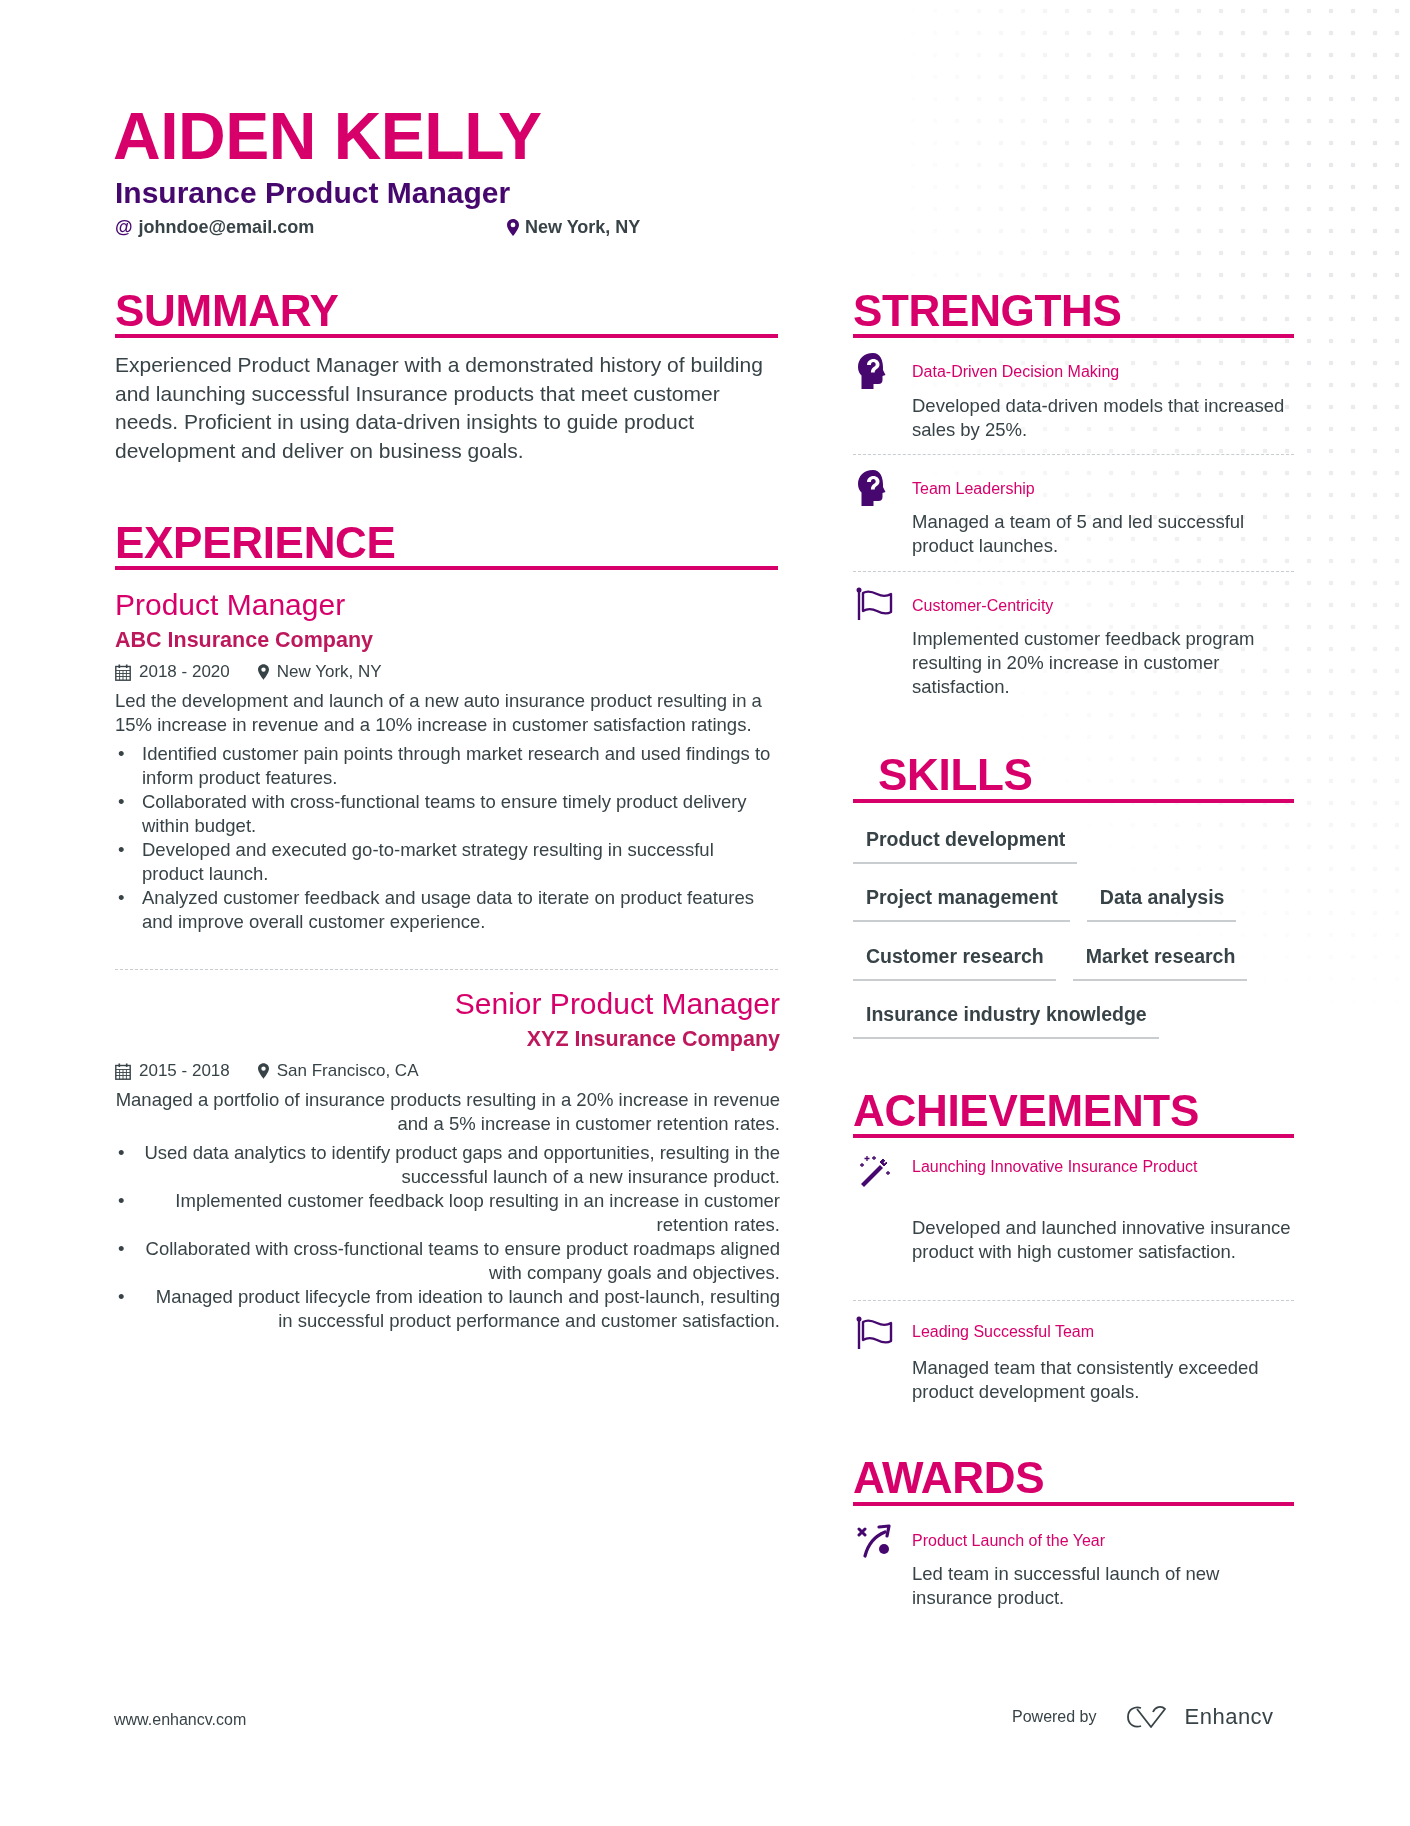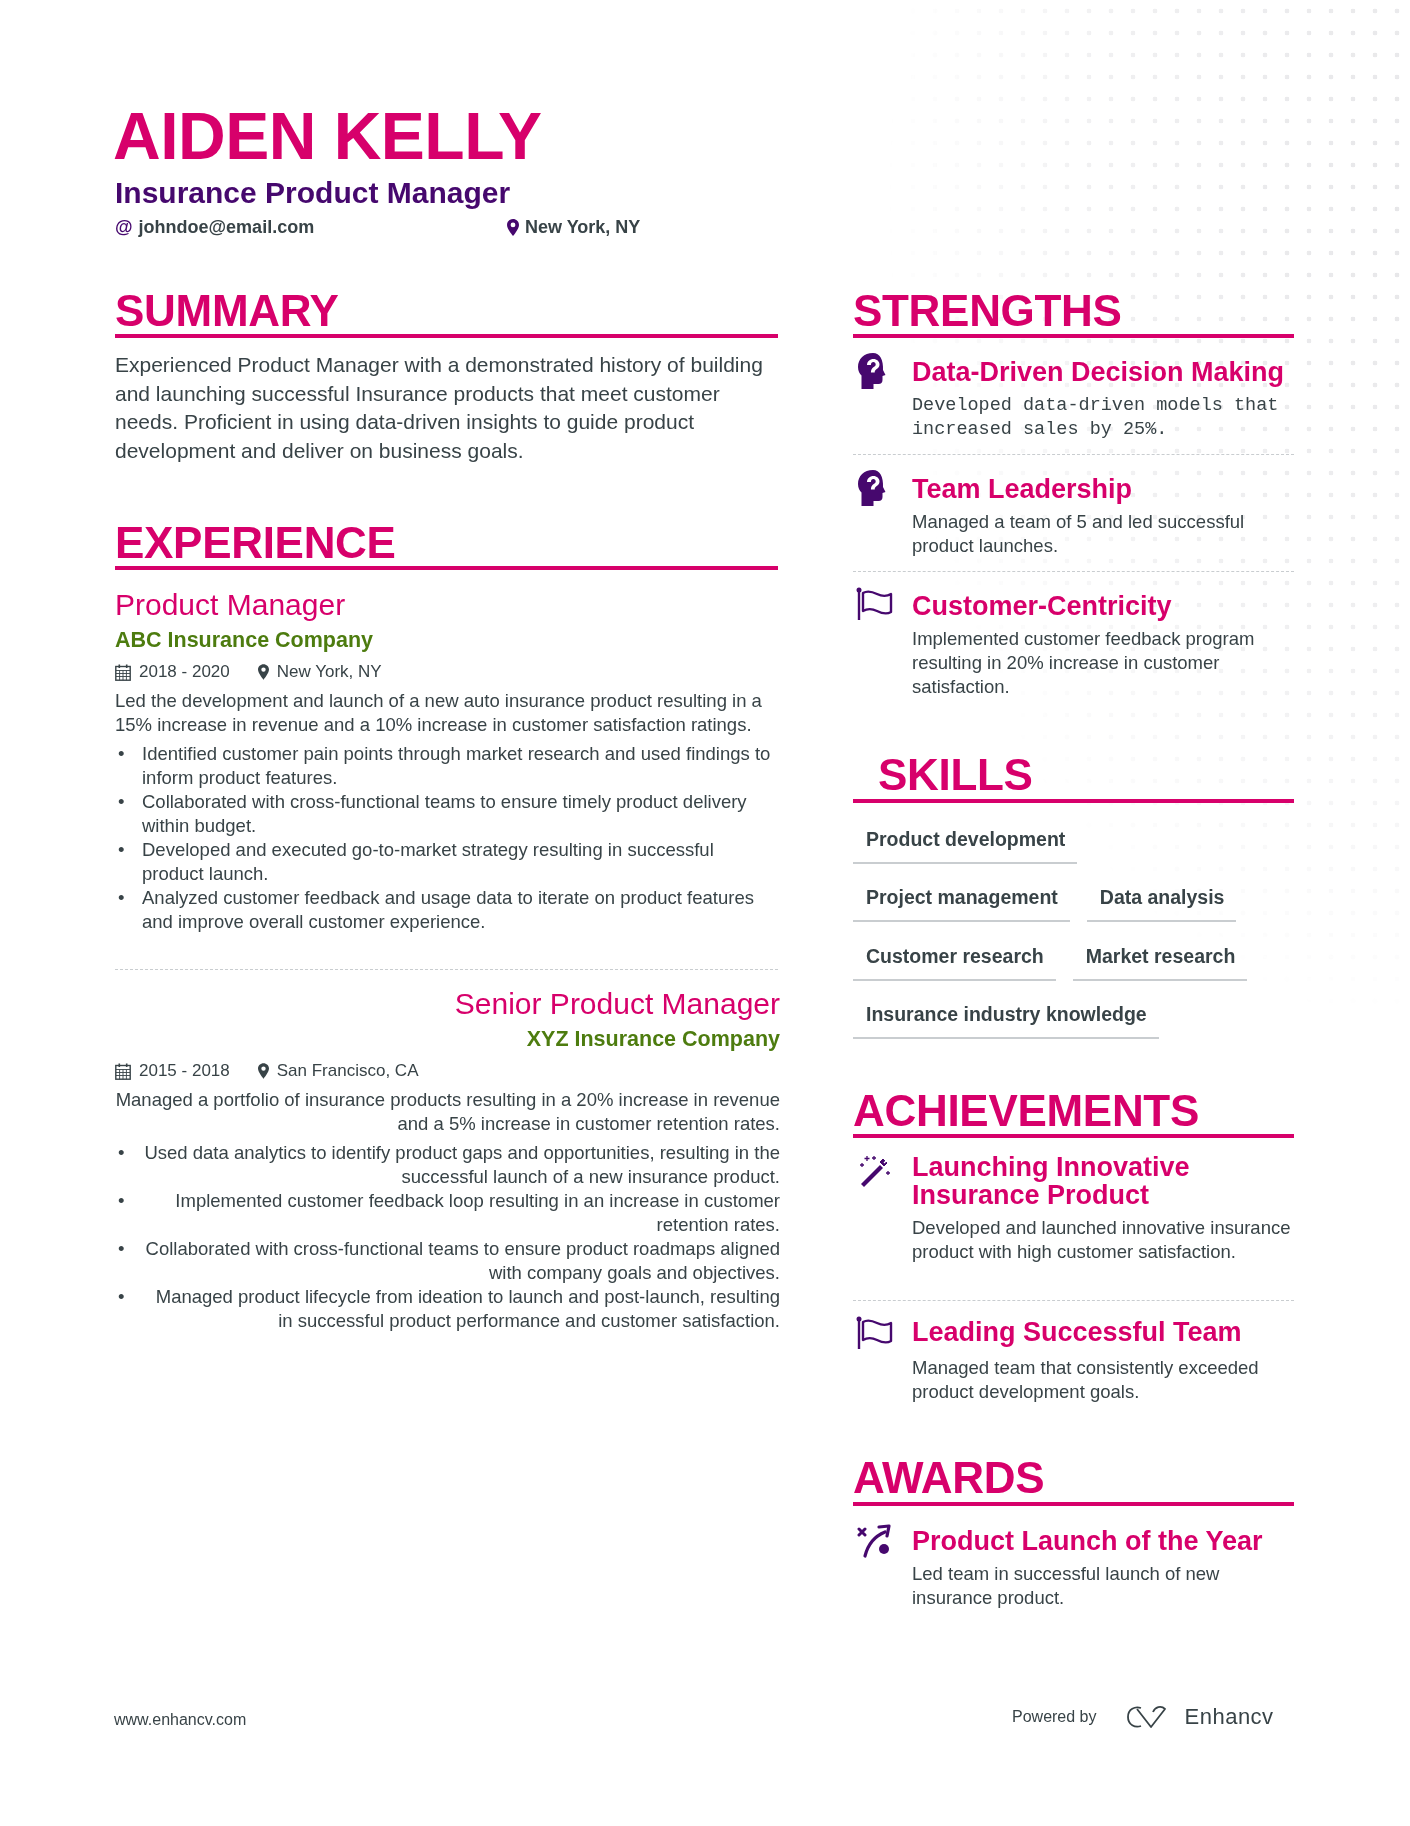--- a/index.html
+++ b/index.html
@@ -14,29 +14,29 @@
   }
   .abs { position: absolute; }
   .name { left: 113px; top: 96px; font-size: 66px; font-weight: 700; color: #d7006b; letter-spacing: -0.5px; line-height: 80px; }
   .title { left: 115px; top: 175px; font-size: 30px; font-weight: 700; color: #46086e; line-height: 36px; }
   .contact { top: 216px; font-size: 18px; font-weight: 700; color: #384347; display: flex; align-items: center; gap: 6px; line-height: 22px; }
   .contact .ic { color: #46086e; font-size: 18px; font-weight: 700; }
   .sec-h { font-size: 44px; font-weight: 700; color: #d7006b; line-height: 50px; letter-spacing: -0.3px; }
   .rule { height: 4px; background: #d7006b; }
   .para { font-size: 21px; line-height: 28.6px; color: #384347; }
   .job-title { font-size: 30px; color: #d7006b; line-height: 36px; }
-  .company { font-size: 21.5px; font-weight: 700; color: #4d7c0f; line-height: 28px; }
+  .company { font-size: 21.5px; font-weight: 700; color: #be185d; line-height: 28px; }
   .meta { font-size: 17px; color: #384347; display: flex; align-items: center; line-height: 22px; }
   .meta .m { display: flex; align-items: center; gap: 8px; margin-right: 28px; }
   .desc { font-size: 18.5px; line-height: 24px; color: #384347; }
   .bullets { list-style: none; font-size: 18.5px; line-height: 24px; color: #384347; }
   .bullets li { position: relative; padding-left: 27px; }
   .bullets li::before { content: "•"; position: absolute; left: 3px; top: 0; }
   .dash { border-top: 1.5px dashed #c9cdd0; height: 0; }
-  .item-title { font-size: 27px; font-weight: 700; color: #d7006b; line-height: 28px; }
+  .item-title { font-size: 16px; font-weight: 400; color: #d7006b; line-height: 28px; }
   .item-desc { font-size: 18.5px; line-height: 24px; color: #384347; }
   .chip { font-size: 19.5px; font-weight: 700; color: #384347; border-bottom: 2px solid #c9cdd0; padding: 0 12px 11px 13px; line-height: 24px; white-space: nowrap; }
   .footer-l { left: 114px; top: 1711px; font-size: 16px; color: #384347; }
   .footer-r { left: 1012px; top: 1703px; display: flex; align-items: center; gap: 14px; text-align: center; }
   .powered { font-size: 16px; color: #384347; }
   .brand { font-size: 22px; color: #384347; letter-spacing: 0.5px; }
 </style>
 </head>
 <body>
 
@@ -125,21 +125,21 @@
 <div class="abs sec-h" style="left:853px; top:286px;">STRENGTHS</div>
 <div class="abs rule" style="left:853px; top:334px; width:441px;"></div>
 
 <div class="abs" style="left:856px; top:352px;">
   <svg width="34" height="38" viewBox="0 0 34 38">
       <path d="M17 1C8 1 2 7 2 15c0 4 1.5 6.5 3.5 8.5V37h12v-5h5c2.5 0 4-1.5 4-4v-4l3-1-2.5-5C27.5 8 24 1 17 1z" fill="#46086e"></path>
       <path d="M11 13c0-3.5 3-6 6.5-6 3.3 0 6 2.4 6 5.5 0 2.3-1.3 3.6-2.8 4.6-1.3.8-2 1.8-2 3.4h-3.8c0-2.8 1-4.3 2.8-5.5 1.2-.8 2-1.4 2-2.6 0-1.3-1-2.4-2.3-2.4-1.5 0-2.5 1.2-2.5 3z" fill="#ffffff"></path>
     </svg>
 </div>
 <div class="abs item-title" style="left:912px; top:358px;">Data-Driven Decision Making</div>
-<div class="abs item-desc" style="left:912px; top:394px; width:385px;font-family:Liberation Mono, monospace;">Developed data-driven models that increased sales by 25%.</div>
+<div class="abs item-desc" style="left:912px; top:394px; width:385px;">Developed data-driven models that increased sales by 25%.</div>
 <div class="abs dash" style="left:853px; top:454px; width:441px;"></div>
 
 <div class="abs" style="left:856px; top:469px;">
   <svg width="34" height="38" viewBox="0 0 34 38">
       <path d="M17 1C8 1 2 7 2 15c0 4 1.5 6.5 3.5 8.5V37h12v-5h5c2.5 0 4-1.5 4-4v-4l3-1-2.5-5C27.5 8 24 1 17 1z" fill="#46086e"></path>
       <path d="M11 13c0-3.5 3-6 6.5-6 3.3 0 6 2.4 6 5.5 0 2.3-1.3 3.6-2.8 4.6-1.3.8-2 1.8-2 3.4h-3.8c0-2.8 1-4.3 2.8-5.5 1.2-.8 2-1.4 2-2.6 0-1.3-1-2.4-2.3-2.4-1.5 0-2.5 1.2-2.5 3z" fill="#ffffff"></path>
     </svg>
 </div>
 <div class="abs item-title" style="left:912px; top:475px;">Team Leadership</div>
 <div class="abs item-desc" style="left:912px; top:510px; width:385px;">Managed a team of 5 and led successful product launches.</div>

